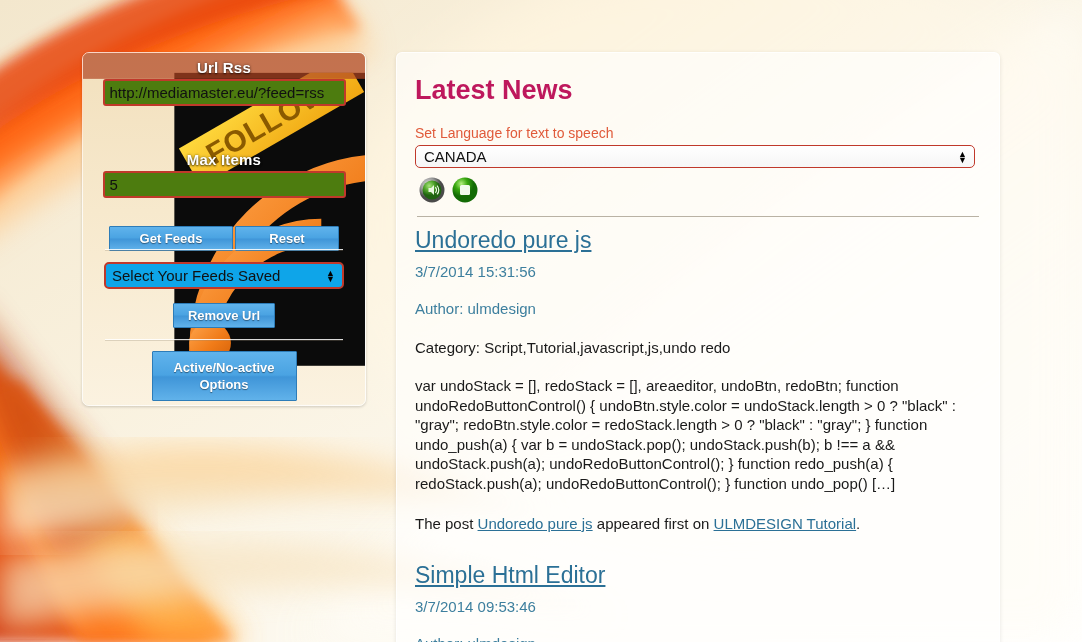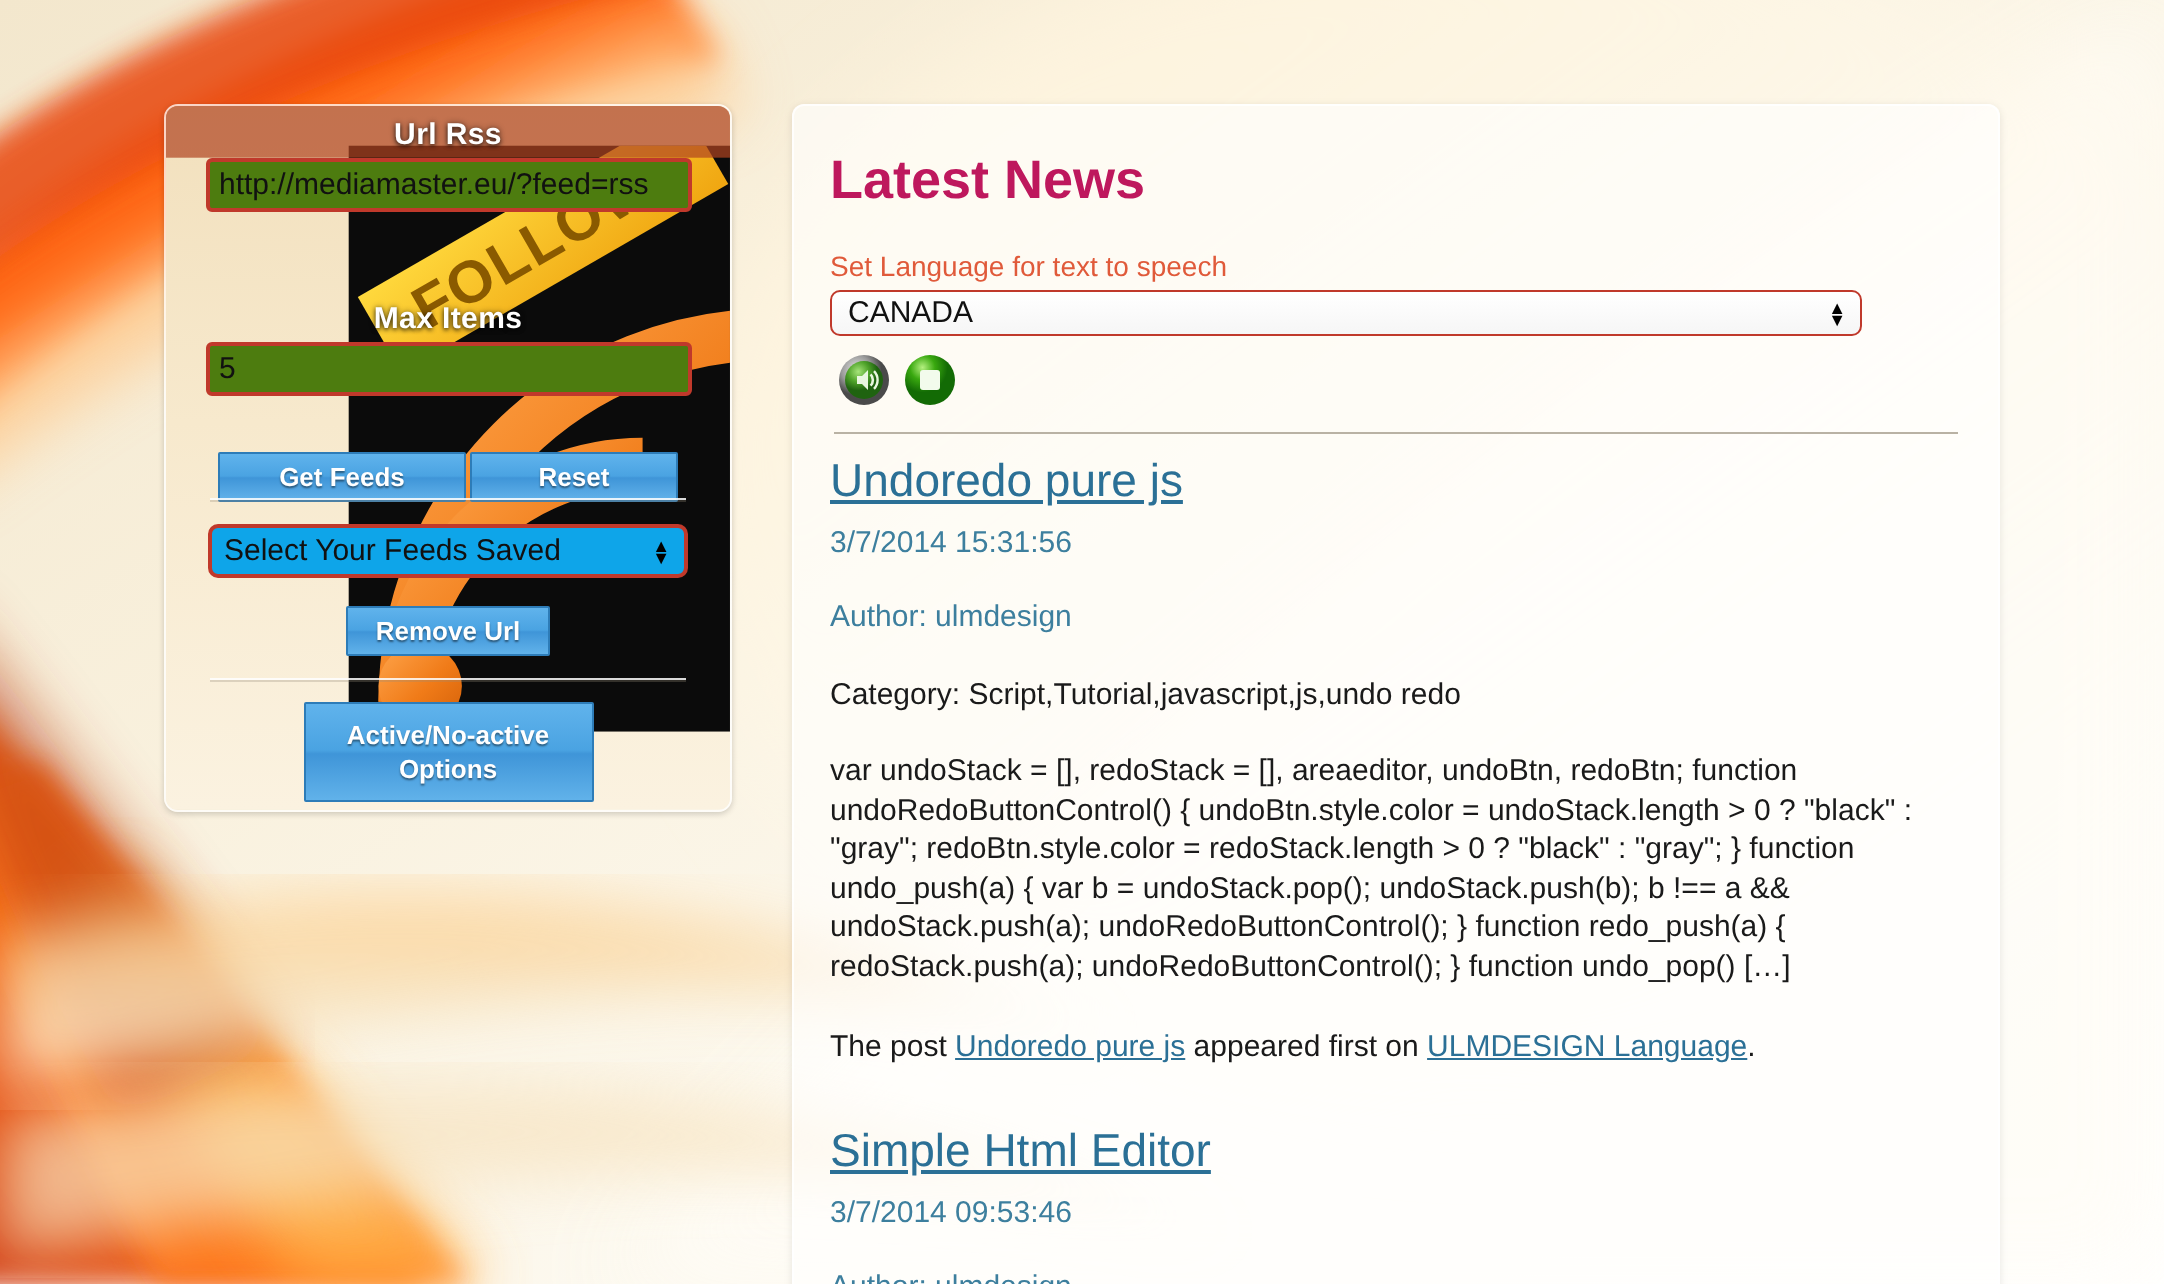--- a/index.html
+++ b/index.html
@@ -147,21 +147,21 @@
     font-weight: bold;
     margin: 0 0 20px 0;
     line-height: 30px;
   }
   #speech-label {
     color: #e05a3a;
     font-size: 14px;
     margin: 0 0 4px 0;
   }
   #lang-select {
-    width: 516px;
+    width: 560px;
     height: 23px;
     border: 1px solid #c0392b;
     border-radius: 5px;
     background: linear-gradient(to bottom,#ffffff 0%, #f6f6f6 100%);
     font-size: 15px;
     color: #111;
     padding: 0 22px 0 8px;
     display: flex;
     align-items: center;
     position: relative;
@@ -416,21 +416,21 @@
 
   <div id="divider-main"></div>
 
   <div class="article">
     <a class="article-title">Undoredo pure js</a>
     <div class="article-date">3/7/2014 15:31:56</div>
     <div class="article-author">Author: ulmdesign</div>
     <div class="article-category">Category: Script,Tutorial,javascript,js,undo redo</div>
     <div class="article-excerpt">var undoStack = [], redoStack = [], areaeditor, undoBtn, redoBtn; function undoRedoButtonControl() { undoBtn.style.color = undoStack.length &gt; 0 ? "black" : "gray"; redoBtn.style.color = redoStack.length &gt; 0 ? "black" : "gray"; } function undo_push(a) { var b = undoStack.pop(); undoStack.push(b); b !== a &amp;&amp; undoStack.push(a); undoRedoButtonControl(); } function redo_push(a) { redoStack.push(a); undoRedoButtonControl(); } function undo_pop() […]</div>
     <div class="article-footer">
-      <span>The post </span><a class="inline-link">Undoredo pure js</a><span> appeared first on </span><a class="inline-link">ULMDESIGN Language</a><span>.</span>
+      <span>The post </span><a class="inline-link">Undoredo pure js</a><span> appeared first on </span><a class="inline-link">ULMDESIGN Tutorial</a><span>.</span>
     </div>
   </div>
 
   <div class="article">
     <a class="article-title">Simple Html Editor</a>
     <div class="article-date">3/7/2014 09:53:46</div>
     <div class="article-author">Author: ulmdesign</div>
   </div>
 </div>
 

